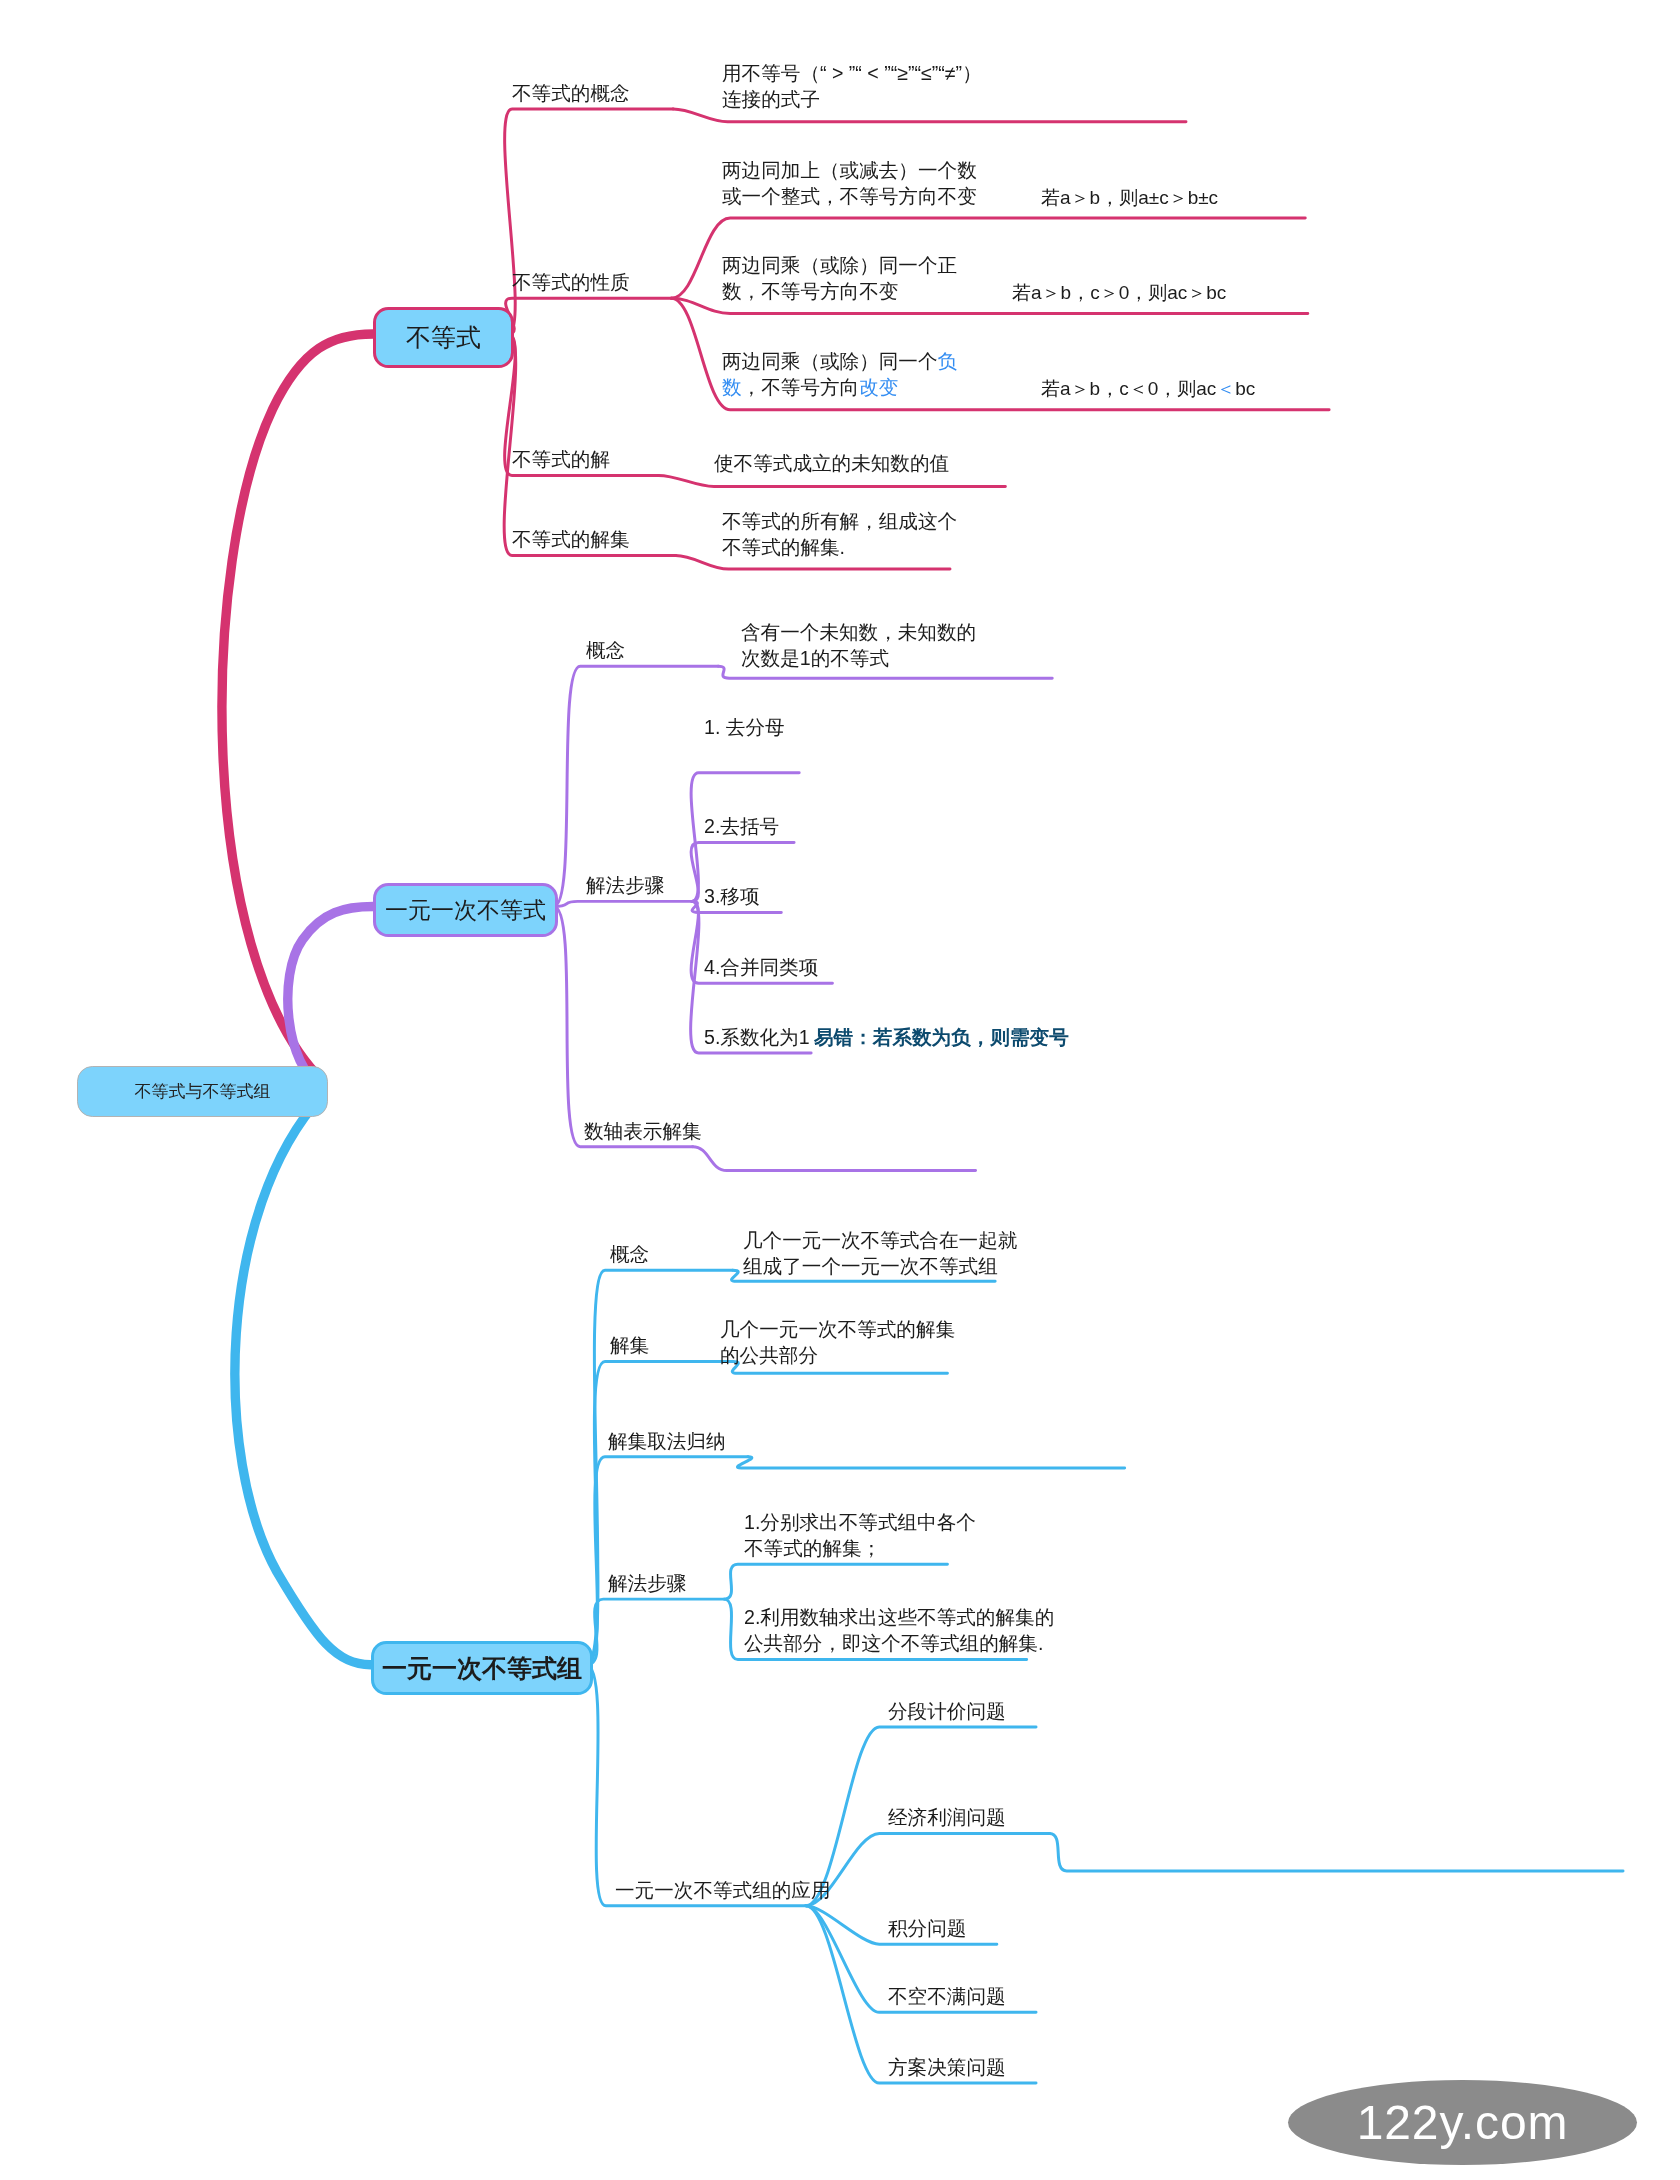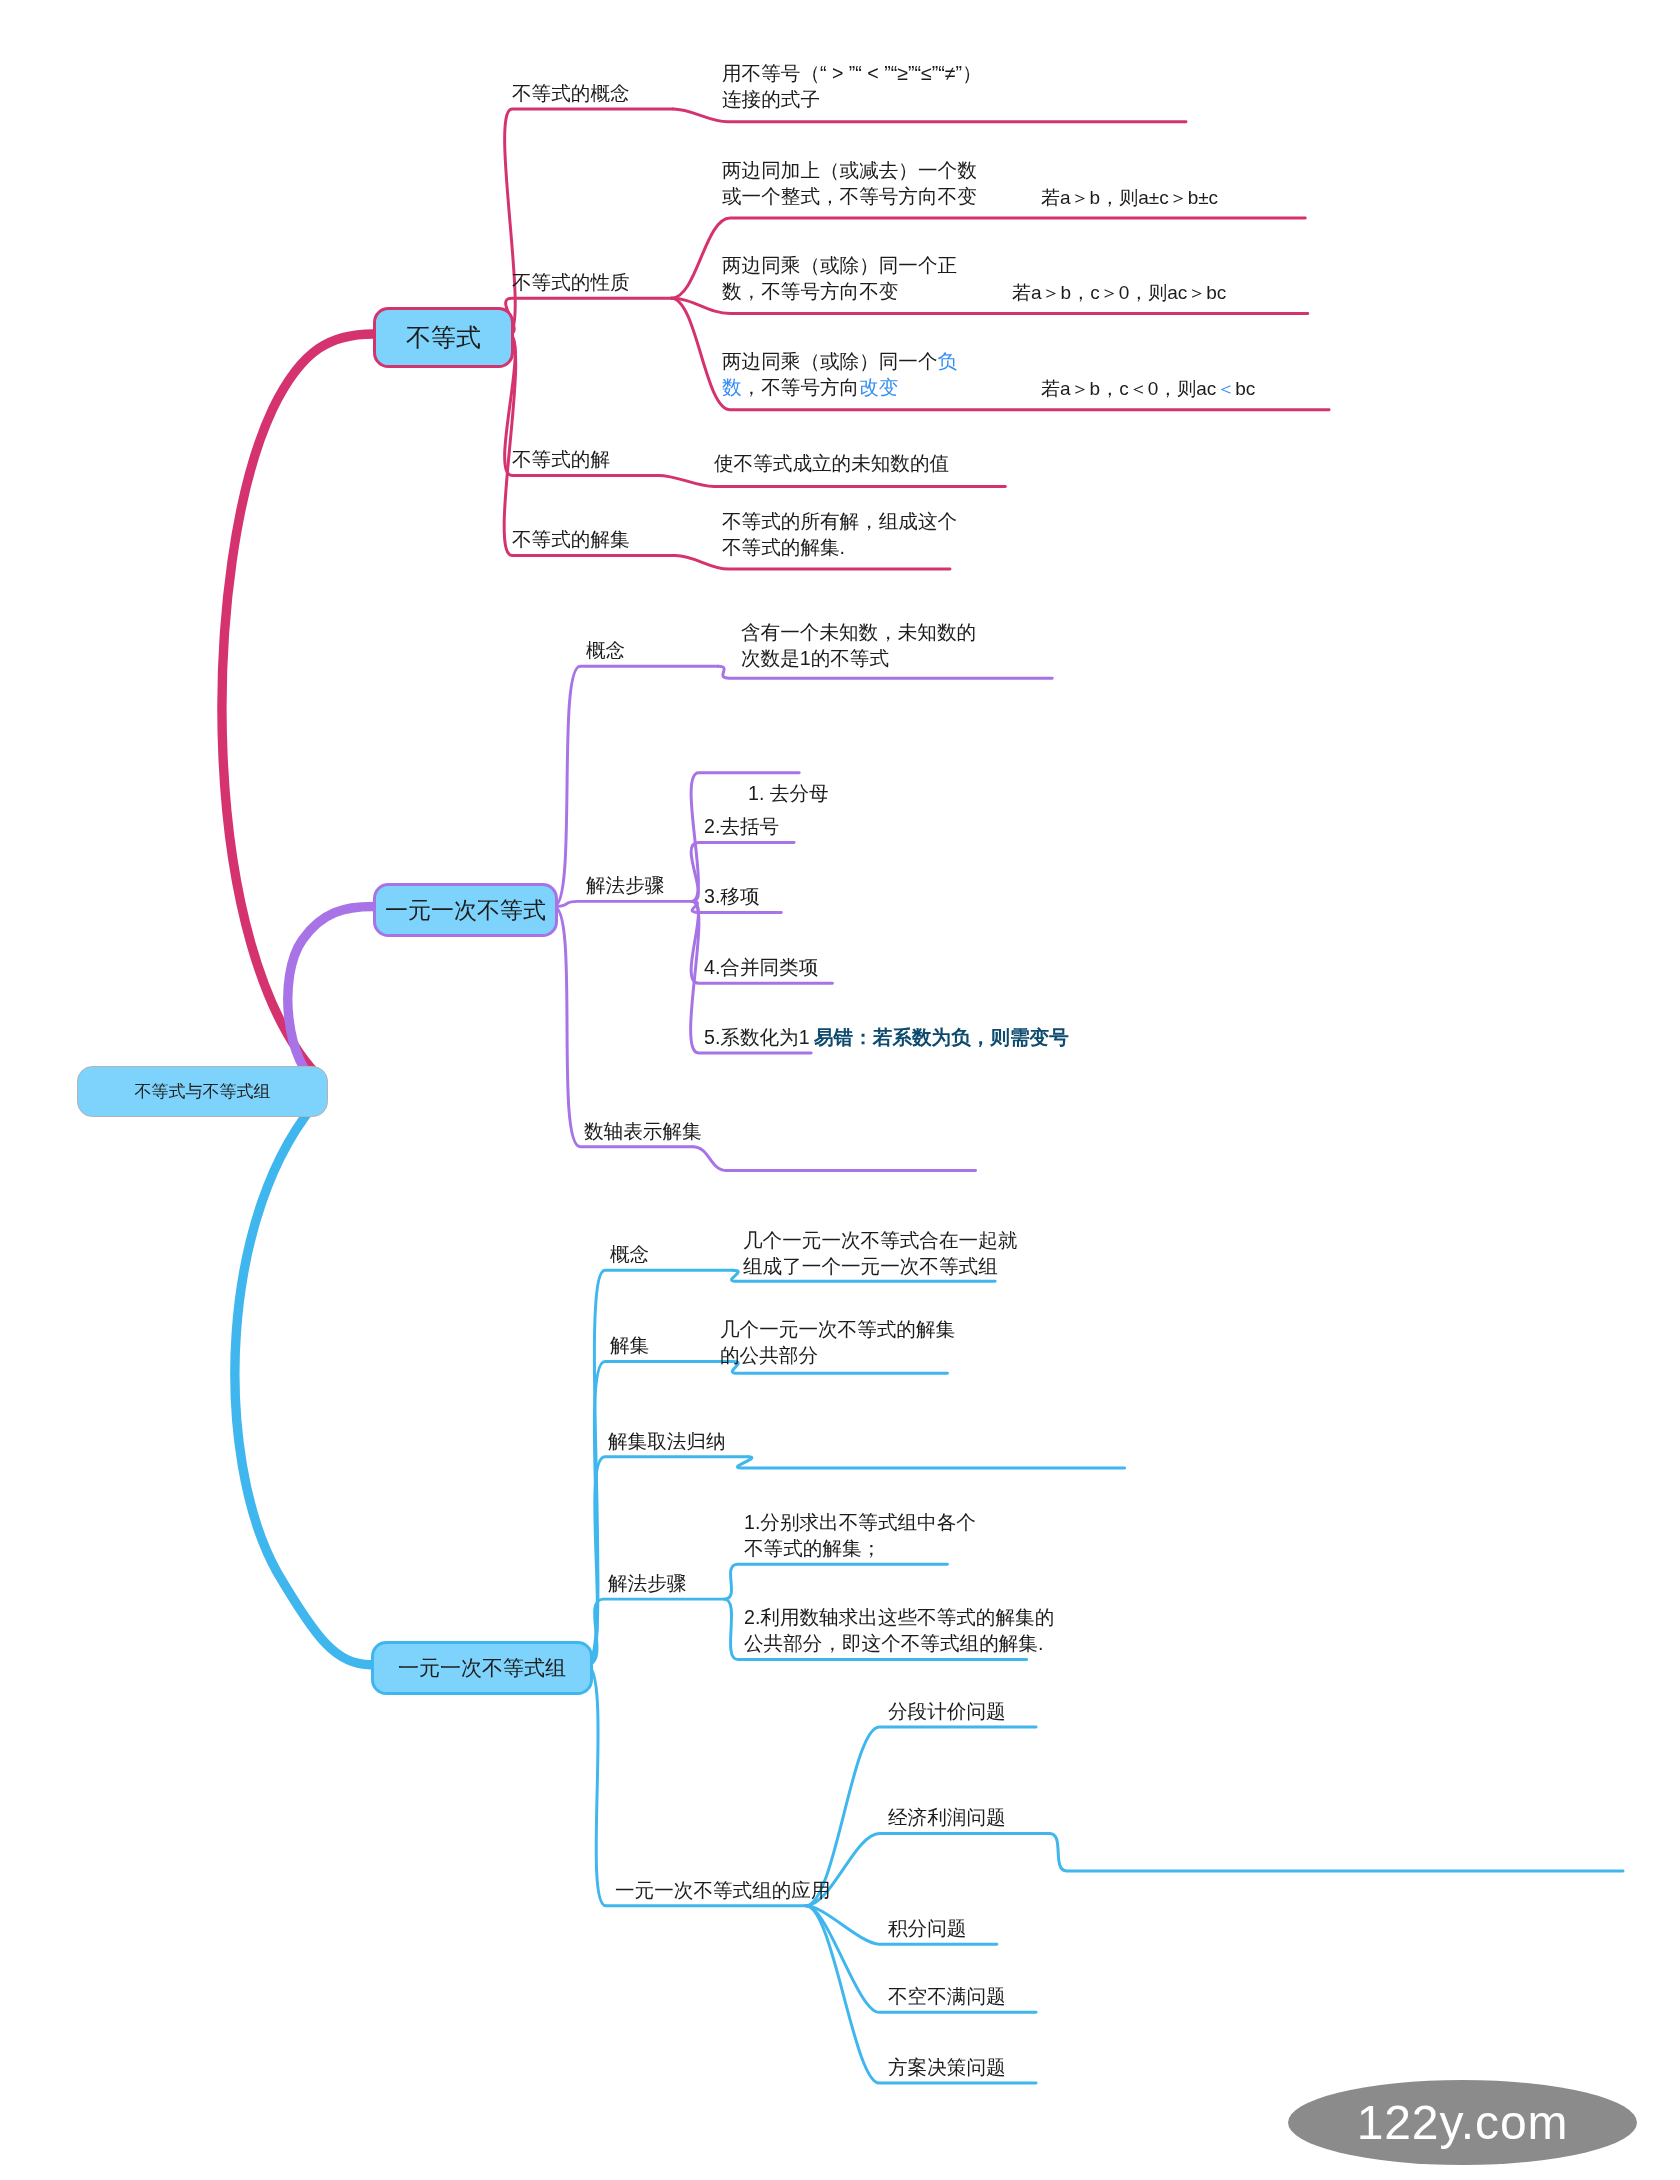--- a/index.html
+++ b/index.html
@@ -13,21 +13,21 @@
   .purpleline{stroke:#a873e6;stroke-width:3.5;}
   .blueline{stroke:#3fb6ee;stroke-width:3.5;}
   .trunk{stroke-width:11;}
   .node{
     position:absolute;background:#7dd3fc;border-radius:15.3px;display:flex;
     align-items:center;justify-content:center;white-space:nowrap;
   }
   .node-root{border:1.7px solid #b3b3b3;font-size:17px;color:#222;}
   .node-pink{border:3px solid #d5336f;font-size:25px;}
   .node-purple{border:3px solid #a873e6;font-size:23px;}
-  .node-blue{border:3px solid #3fb6ee;font-size:21px;}
+  .node-blue{border:3px solid #3fb6ee;font-size:25px;font-weight:bold;}
   .lbl{position:absolute;font-size:19.6px;line-height:26.4px;white-space:pre-line;}
   .formula{position:absolute;font-size:19px;line-height:26.4px;white-space:nowrap;}
   .warn{position:absolute;font-size:19.6px;line-height:26.4px;color:#0c4a6e;font-weight:700;white-space:nowrap;}
   .bluetext{color:#338df2;}
   .profit{font-size:19px;line-height:23px;}
   .watermark{
     position:absolute;left:1288px;top:2080px;width:349px;height:85px;border-radius:50%;
     background:#8b8b8b;color:#fff;display:flex;align-items:center;justify-content:center;
     font-size:48px;letter-spacing:0.9px;
   }
@@ -104,21 +104,21 @@
   <div class="lbl" style="left:512px;top:446px;">不等式的解</div>
   <div class="lbl" style="left:714px;top:450px;">使不等式成立的未知数的值</div>
   <div class="lbl" style="left:512px;top:526px;">不等式的解集</div>
   <div class="lbl" style="left:722px;top:508px;">不等式的所有解，组成这个
 不等式的解集.</div>
 
   <div class="lbl" style="left:586px;top:637px;">概念</div>
   <div class="lbl" style="left:741px;top:619px;">含有一个未知数，未知数的
 次数是1的不等式</div>
   <div class="lbl" style="left:586px;top:872px;">解法步骤</div>
-  <div class="lbl" style="left:704px;top:780px;margin-left:44px;">1. 去分母</div>
+  <div class="lbl" style="left:704px;top:714px;">1. 去分母</div>
   <div class="lbl" style="left:704px;top:813px;">2.去括号</div>
   <div class="lbl" style="left:704px;top:883px;">3.移项</div>
   <div class="lbl" style="left:704px;top:954px;">4.合并同类项</div>
   <div class="lbl" style="left:704px;top:1024px;">5.系数化为1</div>
   <div class="warn" style="left:814px;top:1024px;">易错：若系数为负，则需变号</div>
   <div class="lbl" style="left:584px;top:1118px;">数轴表示解集</div>
 
   <div class="lbl" style="left:610px;top:1241px;">概念</div>
   <div class="lbl" style="left:743px;top:1227px;">几个一元一次不等式合在一起就
 组成了一个一元一次不等式组</div>

